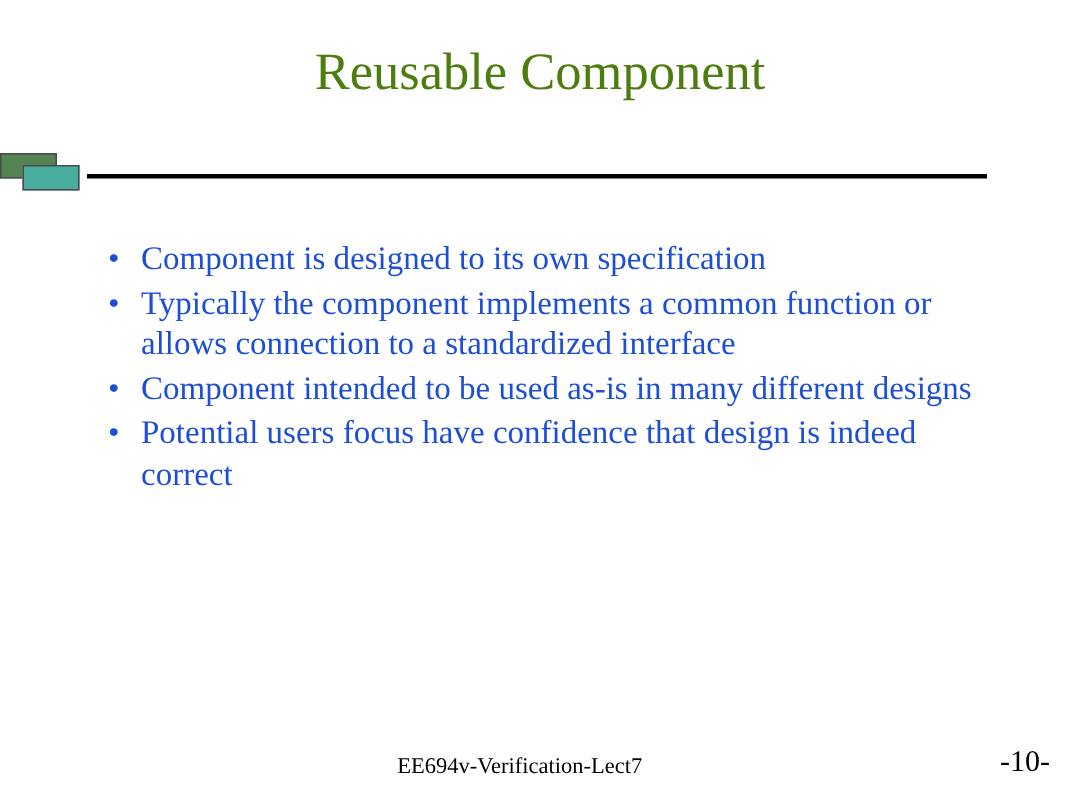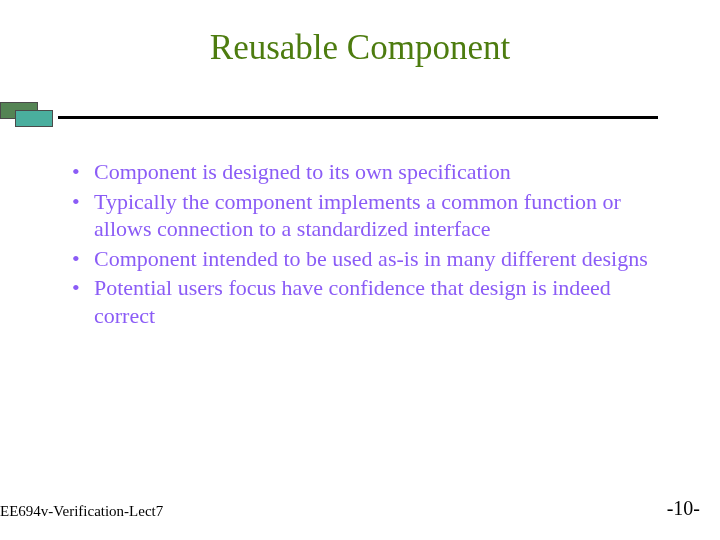--- a/index.html
+++ b/index.html
@@ -55,40 +55,41 @@
       height: 17px;
       background: #4aae9e;
       border: 1px solid #4a4a4a;
     }
     .bullets {
       position: absolute;
       top: 158px;
       left: 72px;
       width: 600px;
       font-size: 22px;
-      color: #8b5cf6;
+      color: #1d4ed8;
       line-height: 1.25;
     }
     .bullets li {
       list-style: none;
       position: relative;
       padding-left: 22px;
       margin-bottom: 2px;
     }
     .bullets li::before {
       content: "•";
       position: absolute;
       left: 0;
       top: 0;
     }
     .footer-center {
       position: absolute;
       bottom: 20px;
       left: 0;
       width: 693px;
+      text-align: center;
       font-size: 15px;
       color: #000;
     }
     .footer-right {
       position: absolute;
       bottom: 20px;
       right: 20px;
       font-size: 20px;
       color: #000;
     }

